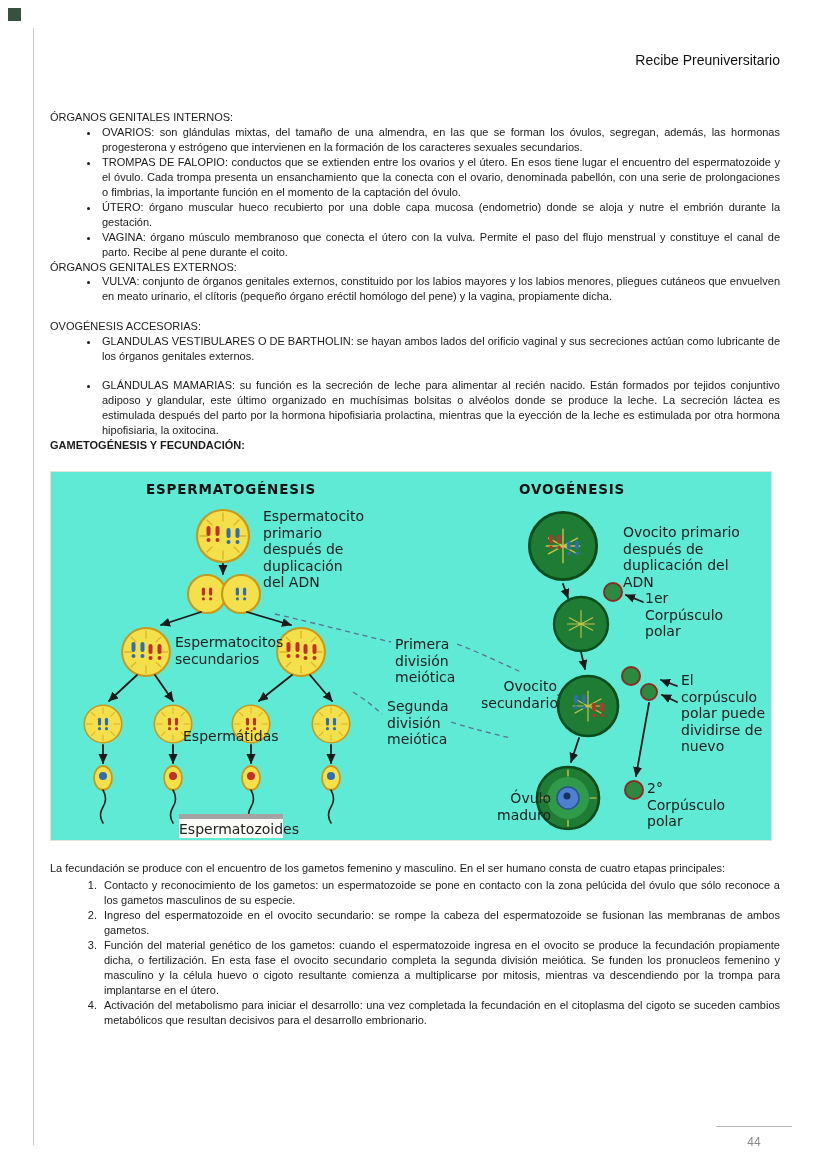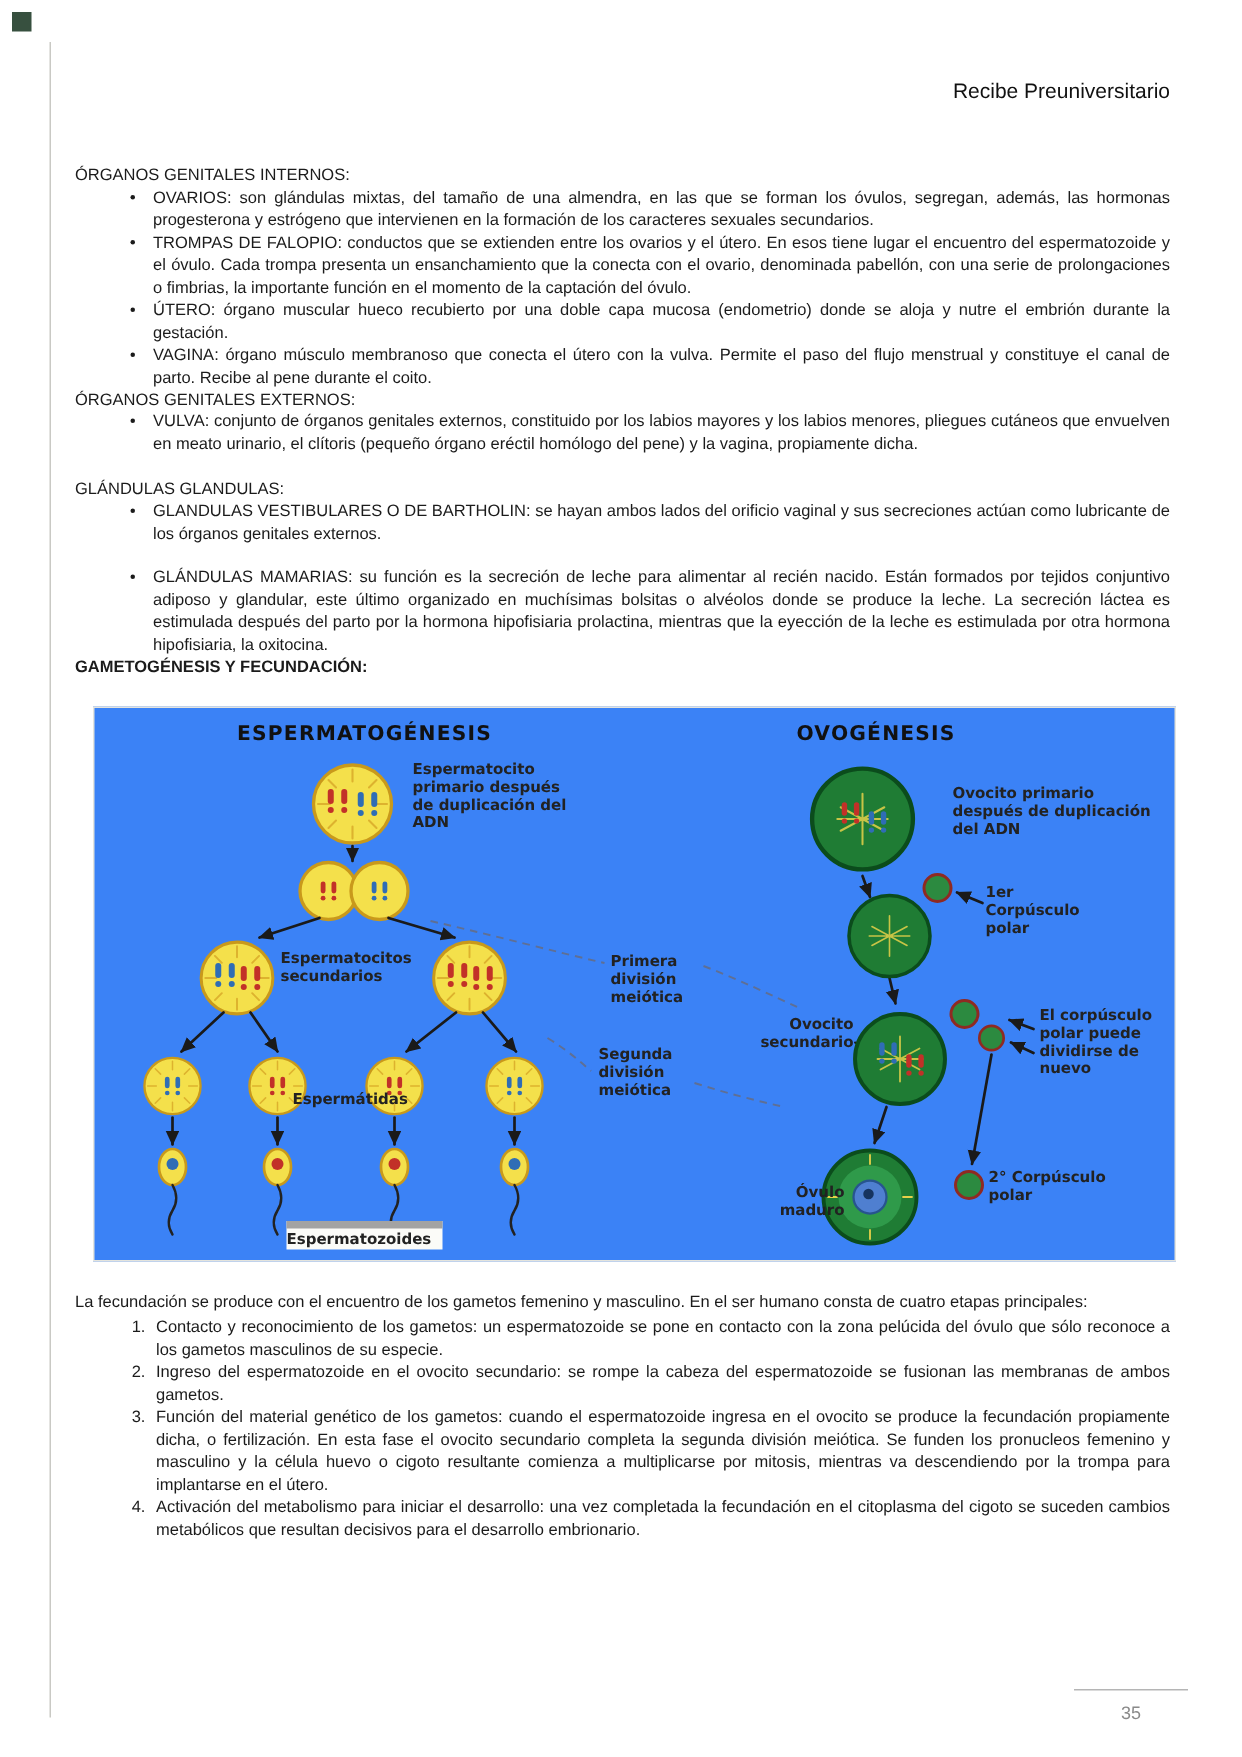--- a/index.html
+++ b/index.html
@@ -13,24 +13,24 @@
   .content{position:absolute;left:50px;top:110px;width:730px;font-size:11px;line-height:1.36;}
   .sec-heading{font-weight:normal;margin:0;}
   .bold-heading{font-weight:bold;margin:0;}
   ul.bullets{margin:0;padding-left:50px;list-style:disc outside;}
   ul.bullets li{text-align:justify;padding-left:2px;}
   ol.steps{margin:2px 0 0 0;padding-left:50px;}
   ol.steps li{text-align:justify;padding-left:4px;}
   .gap-top{margin-top:15px;}
   .gap-li{margin-top:14px;}
   .intro{margin:20px 0 0 0;text-align:justify;}
-  .diagram{position:relative;width:720px;height:368px;margin-top:18px;background:#3b82f6;border:1px solid #e4e4dd;margin-left:12px;}
+  .diagram{position:relative;width:720px;height:368px;margin-top:18px;background:#5eead4;border:1px solid #e4e4dd;}
   .diagram svg{position:absolute;left:0;top:0;}
   .dtitle{position:absolute;font-family:"DejaVu Sans", sans-serif;font-weight:bold;font-size:13.5px;letter-spacing:0.8px;color:#111;white-space:nowrap;}
-  .dlabel{position:absolute;font-family:"DejaVu Sans", sans-serif;font-weight:bold;font-size:10px;line-height:1.18;color:#222;}
+  .dlabel{position:absolute;font-family:"DejaVu Sans", sans-serif;font-weight:normal;font-size:14px;line-height:1.18;color:#222;}
   .lbl-center{}
   .lbl-right{text-align:right;}
   .lbl-boxed{border-top:5px solid #a3a3a3;padding-top:2px;background:#fbfbf8;}
   .footer-line{position:absolute;right:36px;bottom:44px;width:76px;border-top:1px solid #b5b5b5;}
   .page-number{position:absolute;right:36px;bottom:22px;width:76px;text-align:center;font-size:12px;color:#8a8a8a;}
 </style>
 </head>
 <body>
 
 <div class="corner-square"></div>
@@ -45,21 +45,21 @@
     <li>TROMPAS DE FALOPIO: conductos que se extienden entre los ovarios y el útero. En esos tiene lugar el encuentro del espermatozoide y el óvulo. Cada trompa presenta un ensanchamiento que la conecta con el ovario, denominada pabellón, con una serie de prolongaciones o fimbrias, la importante función en el momento de la captación del óvulo.</li>
     <li>ÚTERO: órgano muscular hueco recubierto por una doble capa mucosa (endometrio) donde se aloja y nutre el embrión durante la gestación.</li>
     <li>VAGINA: órgano músculo membranoso que conecta el útero con la vulva. Permite el paso del flujo menstrual y constituye el canal de parto. Recibe al pene durante el coito.</li>
   </ul>
 
   <div class="sec-heading">ÓRGANOS GENITALES EXTERNOS:</div>
   <ul class="bullets">
     <li>VULVA: conjunto de órganos genitales externos, constituido por los labios mayores y los labios menores, pliegues cutáneos que envuelven en meato urinario, el clítoris (pequeño órgano eréctil homólogo del pene) y la vagina, propiamente dicha.</li>
   </ul>
 
-  <div class="sec-heading gap-top">GLÁNDULAS GLANDULAS:</div>
+  <div class="sec-heading gap-top">OVOGÉNESIS ACCESORIAS:</div>
   <ul class="bullets">
     <li>GLANDULAS VESTIBULARES O DE BARTHOLIN: se hayan ambos lados del orificio vaginal y sus secreciones actúan como lubricante de los órganos genitales externos.</li>
     <li class="gap-li">GLÁNDULAS MAMARIAS: su función es la secreción de leche para alimentar al recién nacido. Están formados por tejidos conjuntivo adiposo y glandular, este último organizado en muchísimas bolsitas o alvéolos donde se produce la leche. La secreción láctea es estimulada después del parto por la hormona hipofisiaria prolactina, mientras que la eyección de la leche es estimulada por otra hormona hipofisiaria, la oxitocina.</li>
   </ul>
 
   <div class="bold-heading">GAMETOGÉNESIS Y FECUNDACIÓN:</div>
 
   <div class="diagram">
     <svg viewBox="0 0 720 368" width="720" height="368">
       <defs>
@@ -192,13 +192,13 @@
   <ol class="steps">
     <li>Contacto y reconocimiento de los gametos: un espermatozoide se pone en contacto con la zona pelúcida del óvulo que sólo reconoce a los gametos masculinos de su especie.</li>
     <li>Ingreso del espermatozoide en el ovocito secundario: se rompe la cabeza del espermatozoide se fusionan las membranas de ambos gametos.</li>
     <li>Función del material genético de los gametos: cuando el espermatozoide ingresa en el ovocito se produce la fecundación propiamente dicha, o fertilización. En esta fase el ovocito secundario completa la segunda división meiótica. Se funden los pronucleos femenino y masculino y la célula huevo o cigoto resultante comienza a multiplicarse por mitosis, mientras va descendiendo por la trompa para implantarse en el útero.</li>
     <li>Activación del metabolismo para iniciar el desarrollo: una vez completada la fecundación en el citoplasma del cigoto se suceden cambios metabólicos que resultan decisivos para el desarrollo embrionario.</li>
   </ol>
 
 </div>
 
 <div class="footer-line"></div>
-<div class="page-number">35</div>
+<div class="page-number">44</div>
 
 </body></html>

